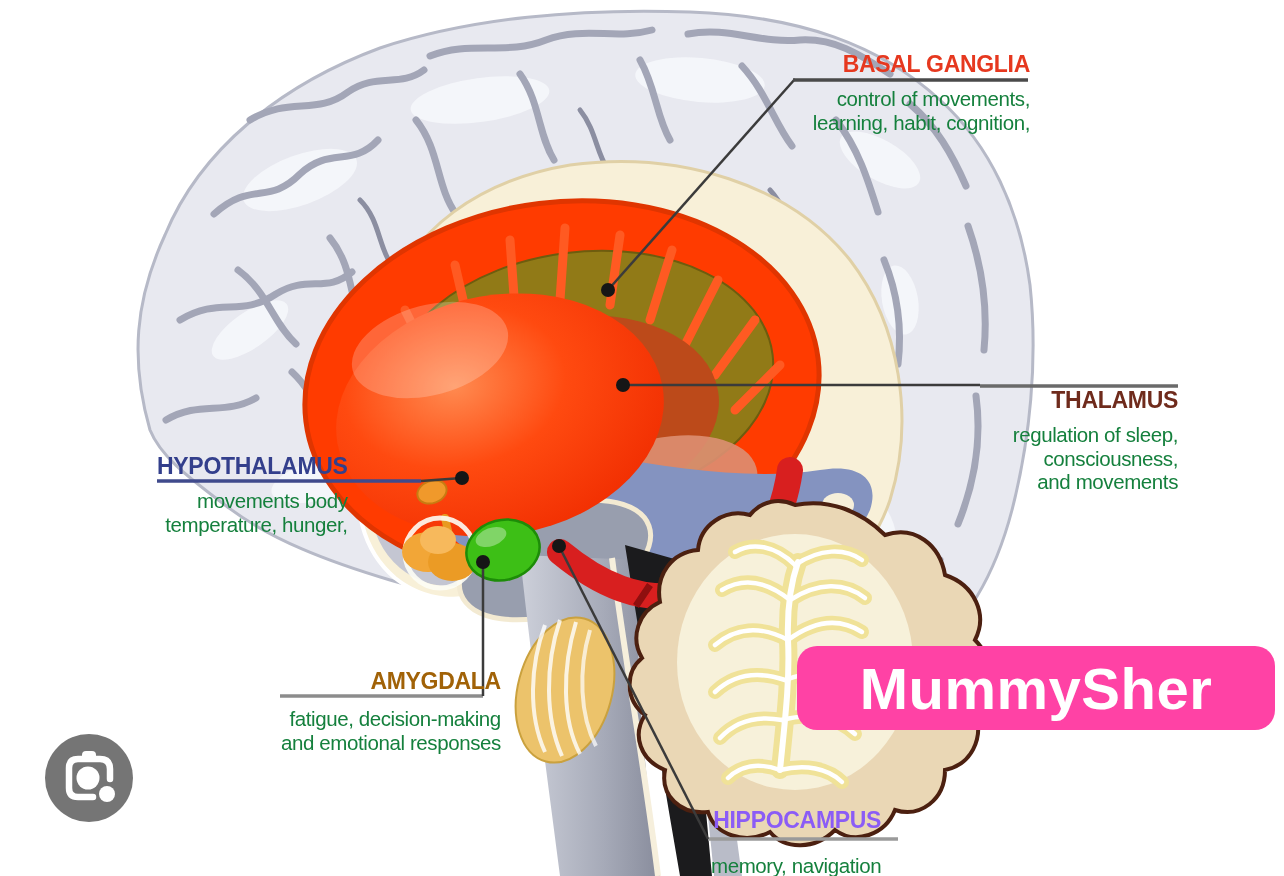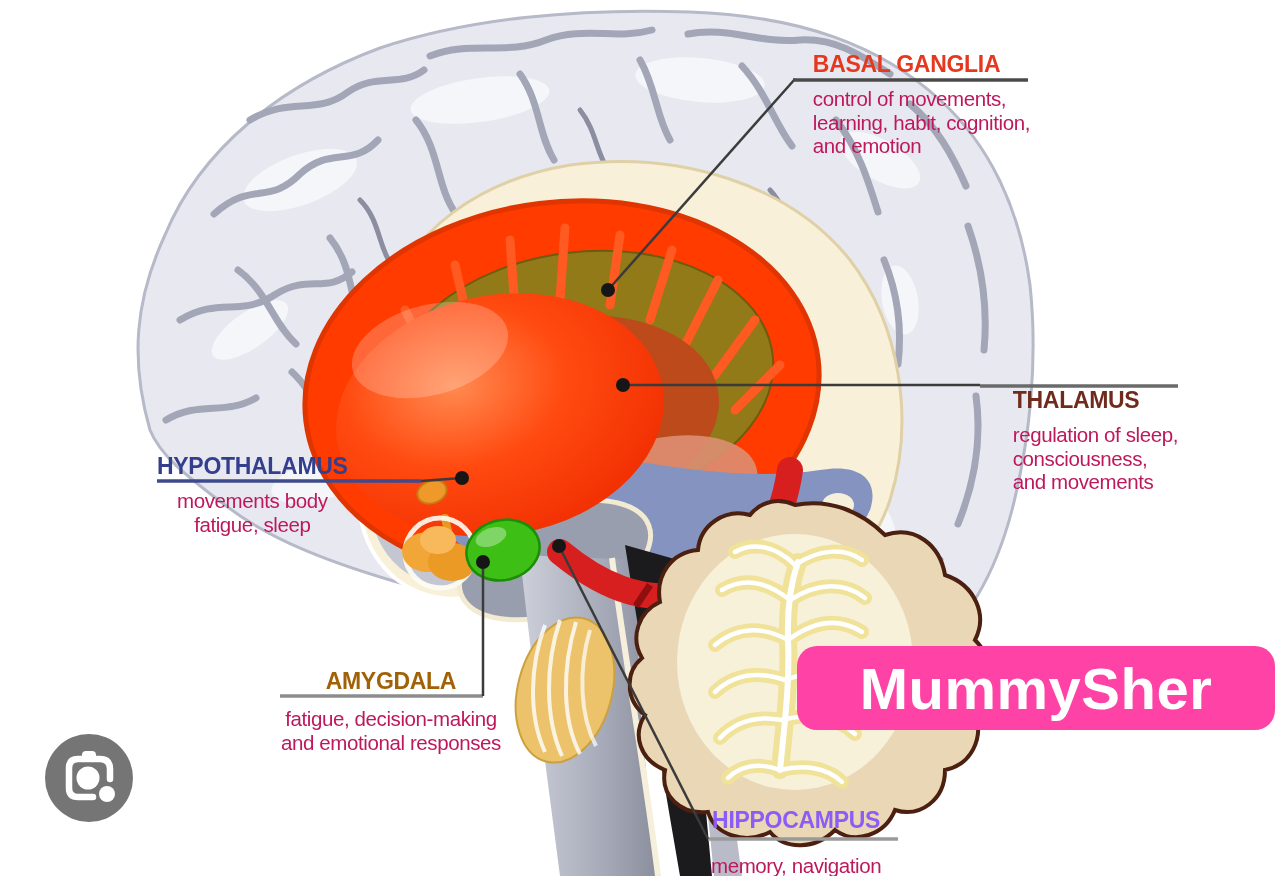--- a/index.html
+++ b/index.html
@@ -1,23 +1,23 @@
 <!DOCTYPE html>
 <html><head>
 <meta charset="utf-8">
 <style>
   html,body{margin:0;padding:0;background:#ffffff;}
   .stage{position:relative;width:1284px;height:876px;background:#ffffff;overflow:hidden;
          font-family:"Liberation Sans",sans-serif;}
   .brain-svg{position:absolute;left:0;top:0;}
   .label{position:absolute;z-index:5;}
   .label-title{font-weight:bold;font-size:23px;letter-spacing:-0.3px;line-height:1.12;}
-  .label-desc{font-size:20.5px;color:#be185d;letter-spacing:-0.4px;line-height:1.16;margin-top:9px;}
-  .align-right{}
-  .align-left{text-align:center;}
+  .label-desc{font-size:20.5px;color:#15803d;letter-spacing:-0.4px;line-height:1.16;margin-top:9px;}
+  .align-right{text-align:right;}
+  .align-left{text-align:right;}
   .watermark{position:absolute;left:797px;top:646px;width:478px;height:84px;border-radius:20px;
              display:flex;align-items:center;justify-content:center;z-index:10;}
   .watermark span{color:#ffffff;font-weight:bold;font-size:58px;letter-spacing:0.5px;}
   .lens{position:absolute;left:45px;top:734px;width:88px;height:88px;border-radius:50%;
         border:none;padding:0;cursor:pointer;z-index:10;display:flex;align-items:center;justify-content:center;}
   .sulcus{stroke:#a3a6b7;stroke-width:7;fill:none;stroke-linecap:round;}
   .sulcus2{stroke:#8b8ea1;stroke-width:5;fill:none;stroke-linecap:round;}
   .hl{fill:#fafbfe;opacity:0.7;}
   .cb-y{stroke:#f0e298;stroke-width:14;fill:none;stroke-linecap:round;}
   .cb-w{stroke:#ffffff;stroke-width:4.5;fill:none;stroke-linecap:round;}
@@ -226,38 +226,37 @@
       <line class="callout" x1="708" y1="839" x2="559" y2="546"></line>
       <circle class="dot" cx="559" cy="546" r="7"></circle>
     </g>
   </svg>
 
   <div class="label align-right" style="right:254px;top:52px;">
     <div class="label-title" style="color: rgb(230, 56, 31);">BASAL GANGLIA</div>
     <div class="label-desc">
       <div>control of movements,</div>
       <div>learning, habit, cognition,</div>
-      <div>and emotion</div>
     </div>
   </div>
 
   <div class="label align-right" style="right:106px;top:356px;">
     <div class="label-title" style="color: rgb(111, 43, 28); margin-top: 32px;">THALAMUS</div>
     <div class="label-desc">
       <div>regulation of sleep,</div>
       <div>consciousness,</div>
       <div>and movements</div>
     </div>
   </div>
 
   <div class="label align-left" style="left:157px;top:454px;">
     <div class="label-title" style="color: rgb(51, 63, 140);">HYPOTHALAMUS</div>
     <div class="label-desc">
       <div>movements body</div>
-      <div>fatigue, sleep</div>
+      <div>temperature, hunger,</div>
     </div>
   </div>
 
   <div class="label align-left" style="left:281px;top:669px;">
     <div class="label-title" style="color: #a16207;">AMYGDALA</div>
     <div class="label-desc" style="margin-top:12px;">
       <div>fatigue, decision-making</div>
       <div>and emotional responses</div>
     </div>
   </div>

